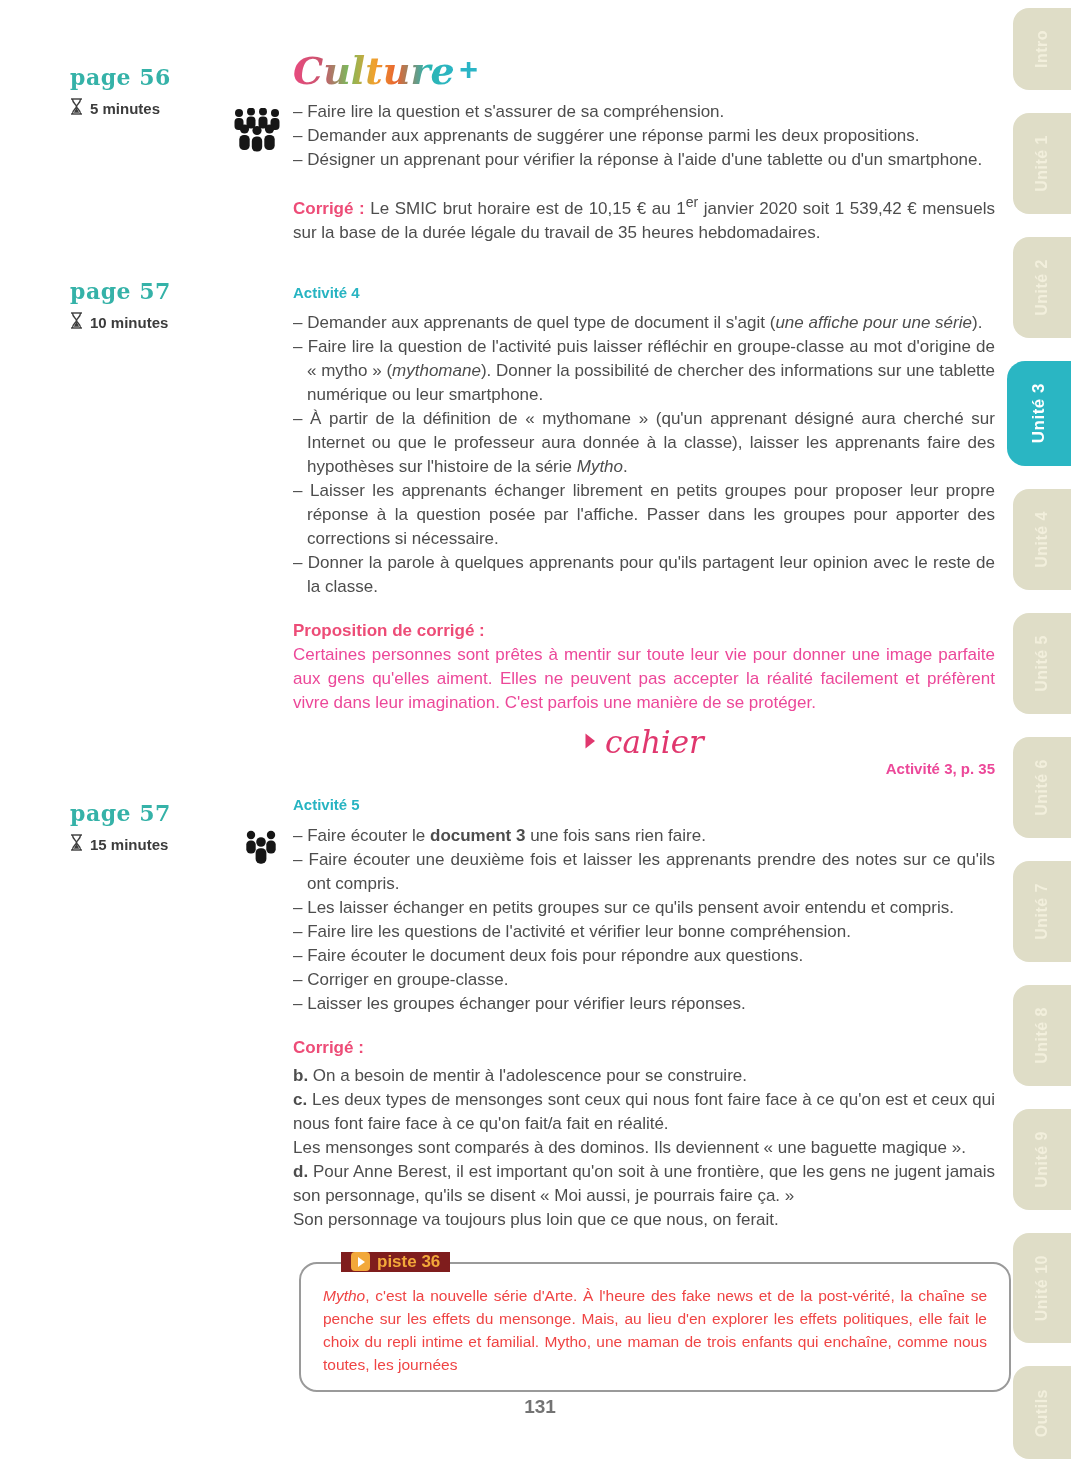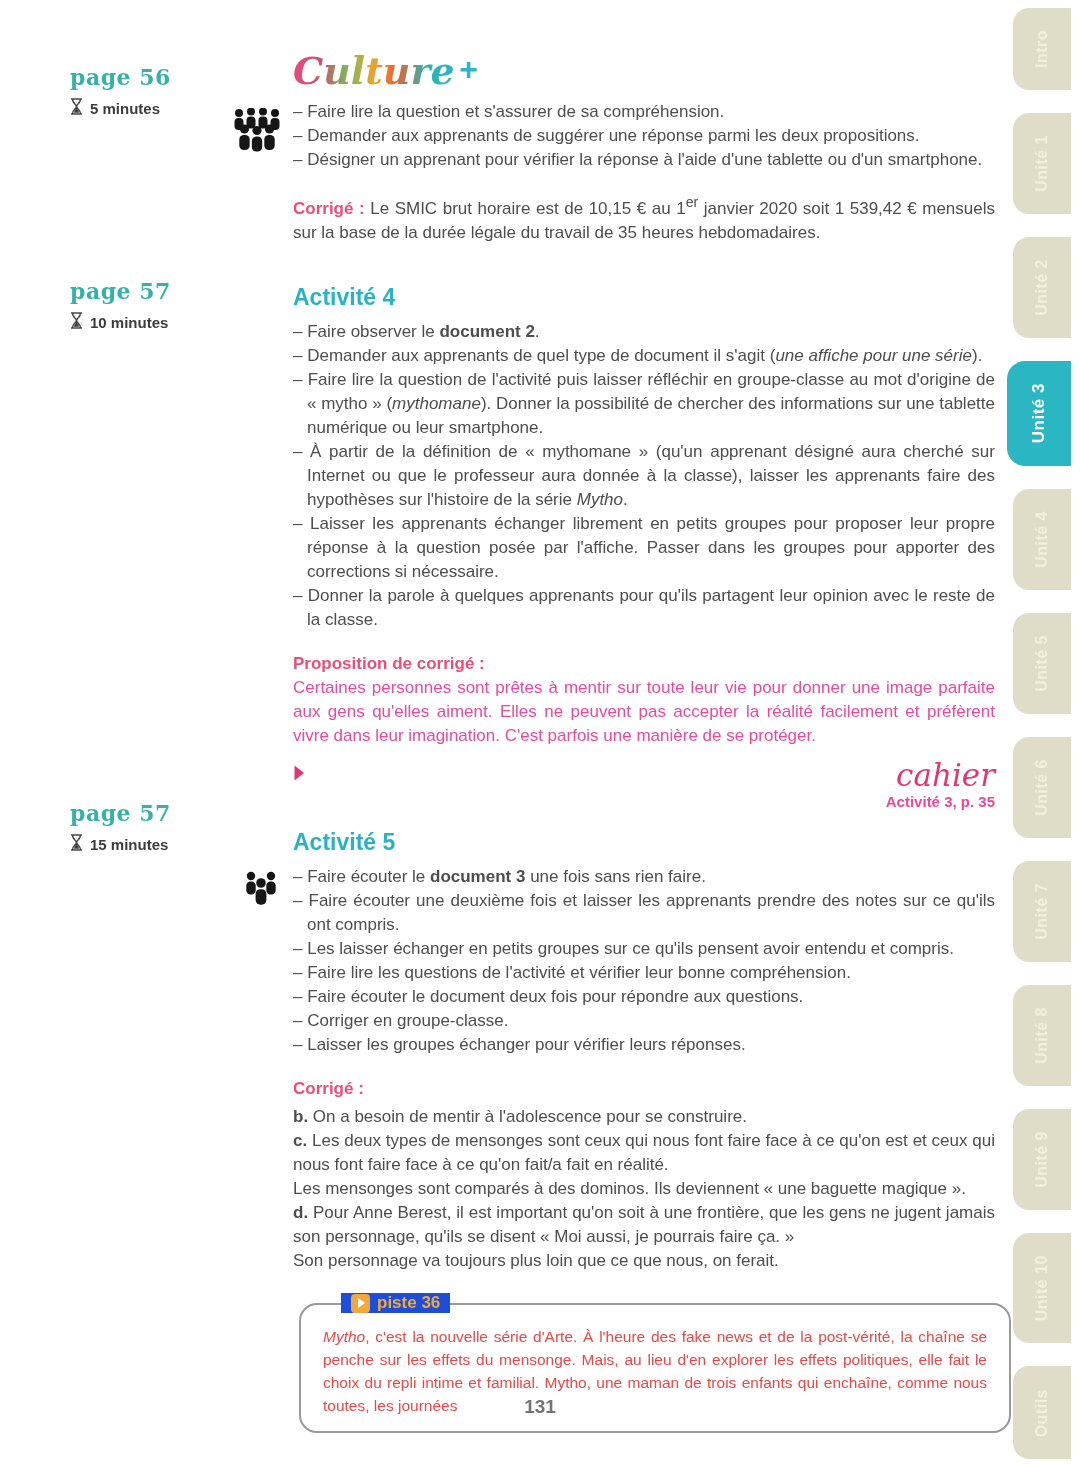--- a/index.html
+++ b/index.html
@@ -60,48 +60,48 @@
   .blt{
     padding-left:14px;text-indent:-14px;
     text-align:justify;font-size:17px;line-height:24px;color:#4d4d4d;
   }
   .para{
     text-align:justify;font-size:17px;line-height:24px;color:#4d4d4d;margin-top:18px;
   }
   .lbl-pink{color:#ed4c77;font-weight:bold;}
 
   .act-title{
-    color:#27b4c2;font-weight:bold;font-size:23px;margin-top:34px;line-height:1.1;
+    color:#27b4c2;font-weight:bold;font-size:15px;margin-top:34px;line-height:1.1;
   }
 
   .prop-label{color:#ed4c77;font-weight:bold;font-size:17px;margin-top:20px;line-height:24px;}
   .prop-text{text-align:justify;font-size:17px;line-height:24px;color:#ec4899;}
 
   .cahier{margin-top:12px;text-align:right;}
-  .cahier-row{display:flex;align-items:center;justify-content:space-between;gap:8px;}
+  .cahier-row{display:flex;align-items:center;justify-content:center;gap:8px;}
   .cahier-word{
     font-family:"DejaVu Serif", serif;font-style:italic;
     font-size:31px;color:#e0376e;line-height:1;
   }
   .cahier-ref{font-weight:bold;font-size:15px;color:#ec4899;margin-top:2px;}
 
   .answers .para{margin-top:0;}
   .answers{margin-top:4px;}
   .corrige-head{color:#ed4c77;font-weight:bold;font-size:17px;line-height:24px;margin-top:20px;}
 
   
   .piste-box{
     position:relative;
     margin:30px -16px 0 6px;
     border:2px solid #9a9a9a;border-radius:18px;
     padding:20px 22px 14px 22px;
   }
   .piste-label{
     position:absolute;top:-12px;left:40px;
-    background:#1d4ed8;padding:0 10px;
+    background:#7f1d1d;padding:0 10px;
     display:flex;align-items:center;gap:7px;
   }
   .play-icon{
     width:19px;height:19px;border-radius:4px;background:#f2a83a;
     display:flex;align-items:center;justify-content:center;
   }
   .play-icon span{
     width:0;height:0;border-left:7px solid #ffffff;
     border-top:5px solid transparent;border-bottom:5px solid transparent;margin-left:2px;
   }
@@ -207,21 +207,20 @@
     </div>
 
     <p class="para">
       <span class="lbl-pink">Corrigé :</span>
       <span>Le SMIC brut horaire est de 10,15 € au 1<sup>er</sup> janvier 2020 soit 1 539,42 € mensuels sur la base de la durée légale du travail de 35 heures hebdomadaires.</span>
     </p>
 
     <div class="act-title" style="margin-top:40px;">Activité 4</div>
     <div class="bullets">
 
-    <div class="blt">– Faire observer le <b>document 2</b>.</div>
         <div class="blt">– Demander aux apprenants de quel type de document il s'agit (<i>une affiche pour une série</i>).</div>
         <div class="blt">– Faire lire la question de l'activité puis laisser réfléchir en groupe-classe au mot d'origine de « mytho » (<i>mythomane</i>). Donner la possibilité de chercher des informations sur une tablette numérique ou leur smartphone.</div>
         <div class="blt">– À partir de la définition de « mythomane » (qu'un apprenant désigné aura cherché sur Internet ou que le professeur aura donnée à la classe), laisser les apprenants faire des hypothèses sur l'histoire de la série <i>Mytho</i>.</div>
         <div class="blt">– Laisser les apprenants échanger librement en petits groupes pour proposer leur propre réponse à la question posée par l'affiche. Passer dans les groupes pour apporter des corrections si nécessaire.</div>
         <div class="blt">– Donner la parole à quelques apprenants pour qu'ils partagent leur opinion avec le reste de la classe.</div>
       </div>
 
     <div class="prop-label">Proposition de corrigé :</div>
     <div class="prop-text">Certaines personnes sont prêtes à mentir sur toute leur vie pour donner une image parfaite aux gens qu'elles aiment. Elles ne peuvent pas accepter la réalité facilement et préfèrent vivre dans leur imagination. C'est parfois une manière de se protéger.</div>
 

